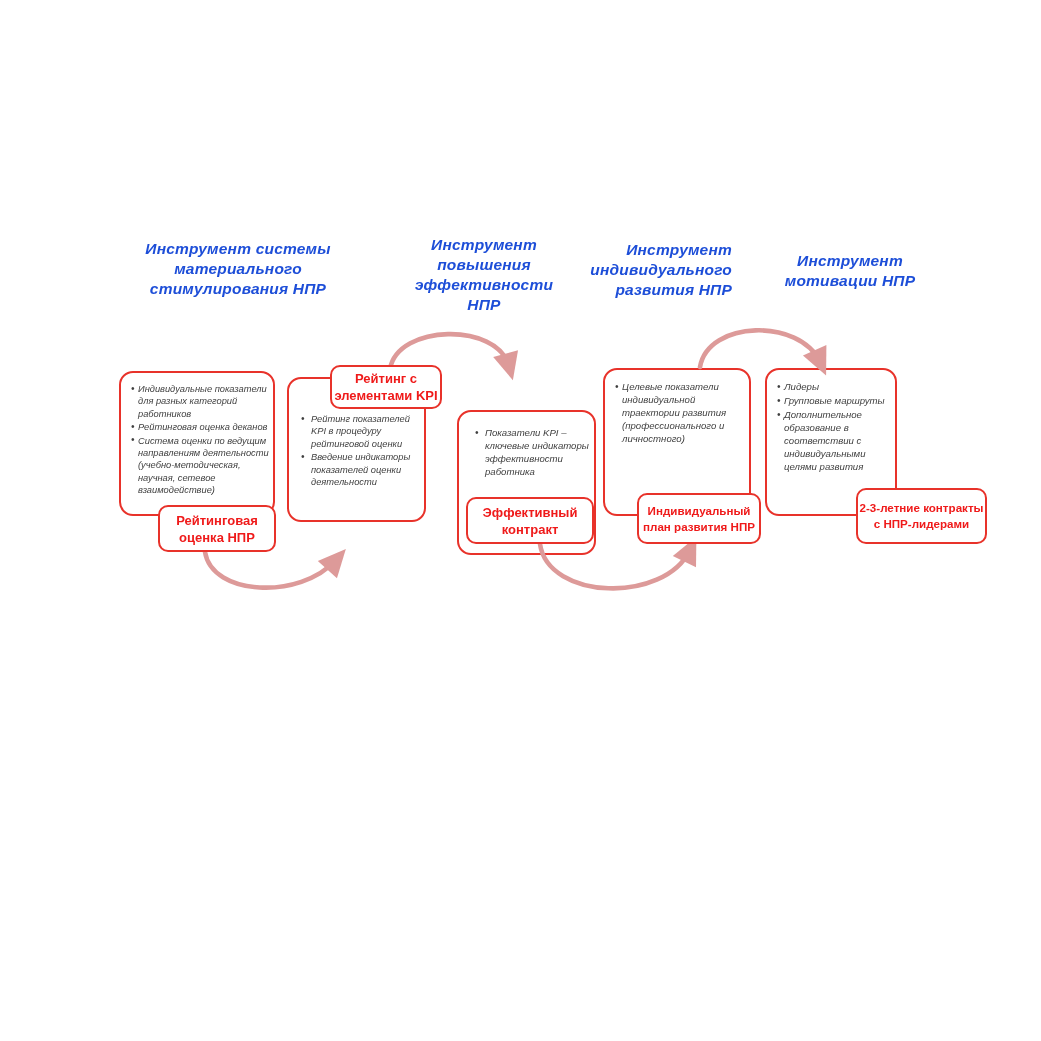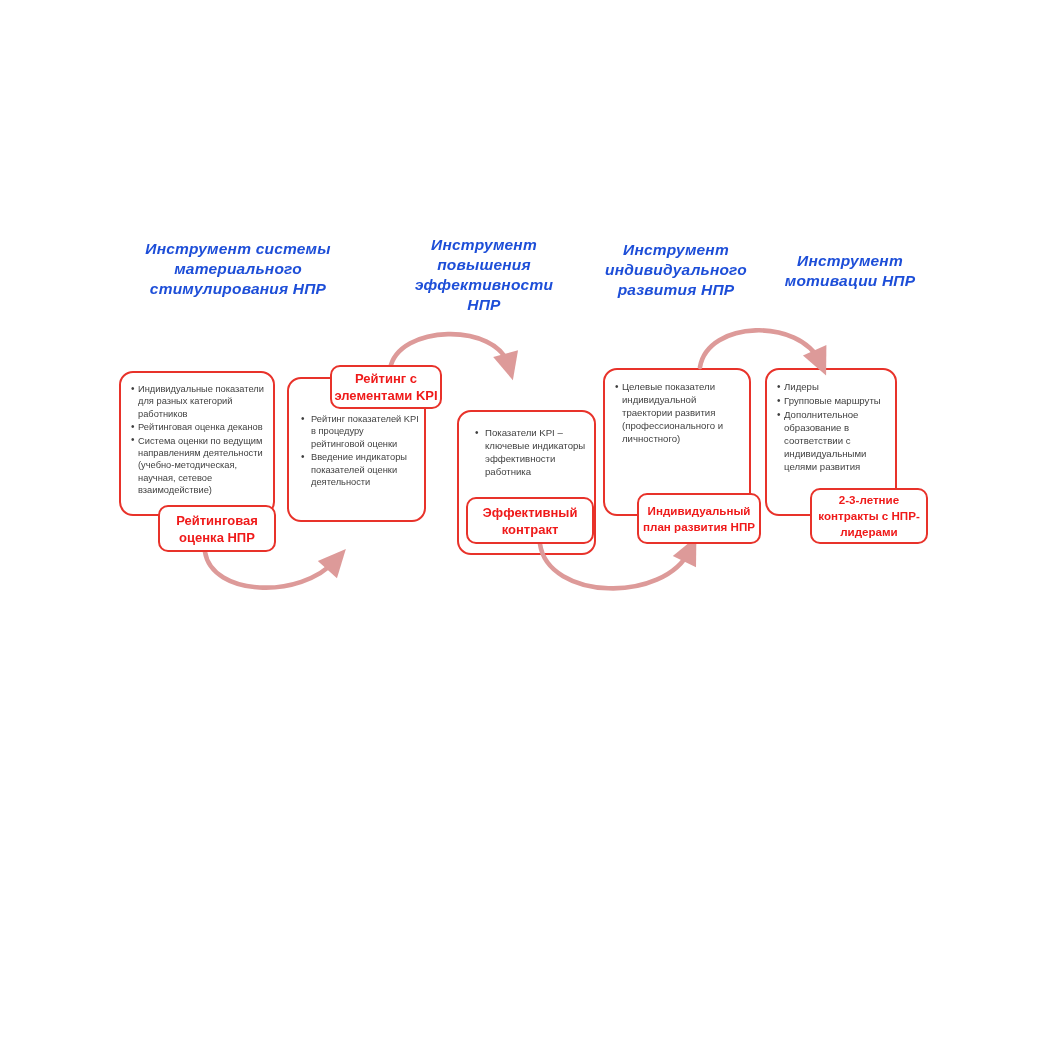--- a/index.html
+++ b/index.html
@@ -56,21 +56,21 @@
   }
   .contentbox li::before {
     content: "\2022";
     position: absolute;
     left: 0;
     top: -0.5px;
     font-size: 10px;
     color: #3f3f3f;
   }
   .contentbox.wide li { font-size: 9.6px; line-height: 13px; }
-  .contentbox.pad { padding: 10px 4px 8px 10px; }
+  .contentbox.pad { padding: 10px 4px 8px 10px; font-style: italic; }
 
   
   .contentbox.gap li { padding-left: 12px; }
   .contentbox.gap li::before { left: 2px; }
 
   
   .labelbox {
     position: absolute;
     border: 2.2px solid #e8322a;
     border-radius: 10px;
@@ -116,21 +116,21 @@
 
     <path d="M540,544 C548,600 664,604 690,550" fill="none" stroke="#dd9a99" stroke-width="4.6" stroke-linecap="round" marker-end="url(#ah)"></path>
 
     <path d="M700,367 C708,320 800,318 820,362" fill="none" stroke="#dd9a99" stroke-width="4.6" stroke-linecap="round" marker-end="url(#ah)"></path>
   </svg>
 
   <div class="heading" style="left:131px; top:239px; width:214px;">Инструмент системы материального стимулирования НПР</div>
 
   <div class="heading" style="left:404px; top:235px; width:160px;">Инструмент повышения эффективности НПР</div>
 
-  <div class="heading" style="left:596px; top:240px; width:160px;">Инструмент индивидуального развития НПР</div>
+  <div class="heading" style="left:572px; top:240px; width:160px;text-align:right;">Инструмент индивидуального развития НПР</div>
 
   <div class="heading" style="left:776px; top:251px; width:148px;">Инструмент мотивации НПР</div>
 
   <div class="contentbox pad" style="left:119px; top:371px; width:156px; height:145px;">
     <ul>
       <li>Индивидуальные показатели для разных категорий работников</li>
       <li>Рейтинговая оценка деканов</li>
       <li>Система оценки по ведущим направлениям деятельности (учебно-методическая, научная, сетевое взаимодействие)</li>
     </ul>
   </div>
@@ -166,17 +166,17 @@
     <span>Индивидуальный план развития НПР</span>
   </div>
 
   <div class="contentbox pad wide" style="left:765px; top:368px; width:132px; height:148px;">
     <ul>
       <li>Лидеры</li>
       <li>Групповые маршруты</li>
       <li>Дополнительное образование в соответствии с индивидуальными целями развития</li>
     </ul>
   </div>
-  <div class="labelbox" style="left:810px; top:488px; width:118px; height:56px; font-size:11.6px; line-height:16px;">
+  <div class="labelbox" style="left:856px; top:488px; width:131px; height:56px; font-size:11.6px; line-height:16px;">
     <span>2-3-летние контракты с НПР-лидерами</span>
   </div>
 
 </div>
 
 </body></html>

